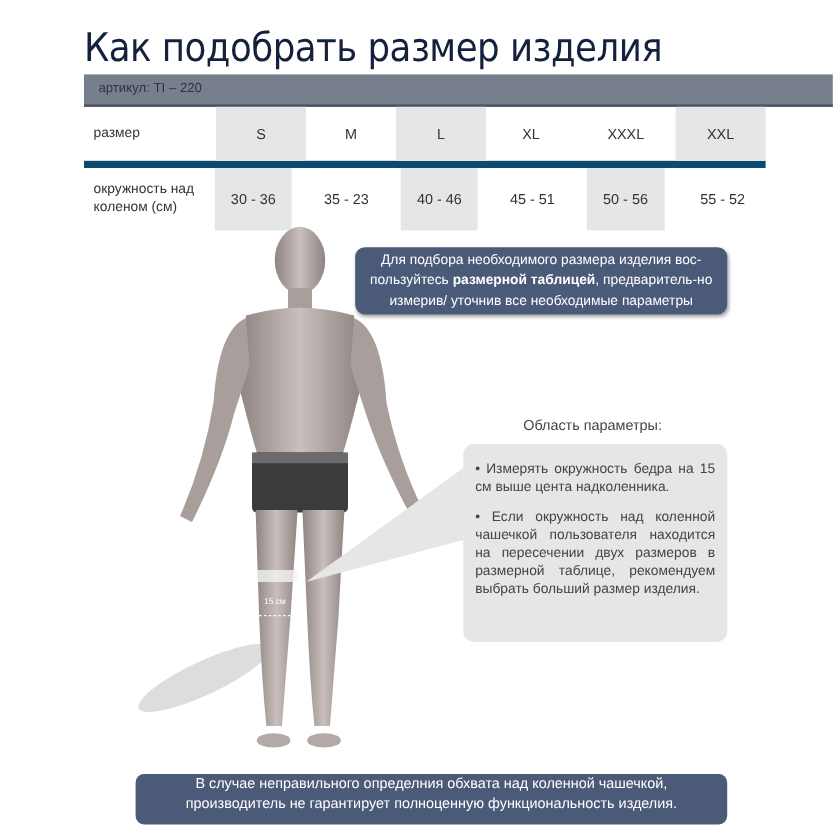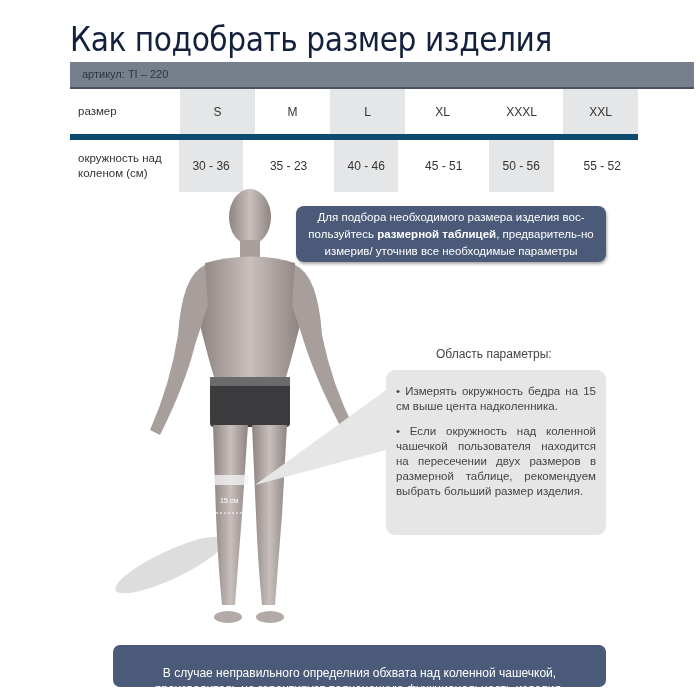--- a/index.html
+++ b/index.html
@@ -14,21 +14,21 @@
   .cell { display:flex; align-items:center; justify-content:center; font-size:12px; color:#333; }
   .cell.label { width:110px; justify-content:flex-start; padding-left:8px; box-sizing:border-box; font-size:11.5px; line-height:15px; }
   .cell.c { width:75px; }
   .cell.shade { background:#e5e6e8; }
   .cell.last { width:83px; }
   .bubble-top { position:absolute; left:296px; top:196px; width:310px; height:56px; background:#4a5a78; border-radius:8px; color:#fff; font-size:11.5px; line-height:17px; text-align:center; padding-top:3px; box-sizing:border-box; box-shadow:1px 2px 3px rgba(0,0,0,0.35);margin-top:10px;}
   .bubble-top b { font-weight:bold; }
   .area-title { position:absolute; left:436px; top:347px; font-size:12px; color:#444; }
   .grey-box { position:absolute; left:386px; top:370px; width:220px; height:165px; background:#e6e6e6; border-radius:9px; font-size:11.5px; line-height:15px; color:#444; padding:14px 10px 0 10px; box-sizing:border-box; text-align:justify; }
   .grey-box p { margin:0 0 10px 0; }
-  .bubble-bottom { position:absolute; left:113px; top:645px; width:493px; height:42px; background:#4a5a78; border-radius:7px; color:#fff; font-size:12px; line-height:16px; text-align:center; padding-top:20px; box-sizing:border-box; }
+  .bubble-bottom { position:absolute; left:113px; top:645px; width:493px; height:42px; background:#4a5a78; border-radius:7px; color:#fff; font-size:12px; line-height:16px; text-align:center; padding-top:0; box-sizing:border-box; }
   .figure { position:absolute; left:110px; top:185px; width:270px; height:460px; }
 </style>
 </head>
 <body>
 
 <div class="title">Как подобрать размер изделия</div>
 
 <div class="art-bar">
   <span>артикул: TI – 220</span>
 </div>

